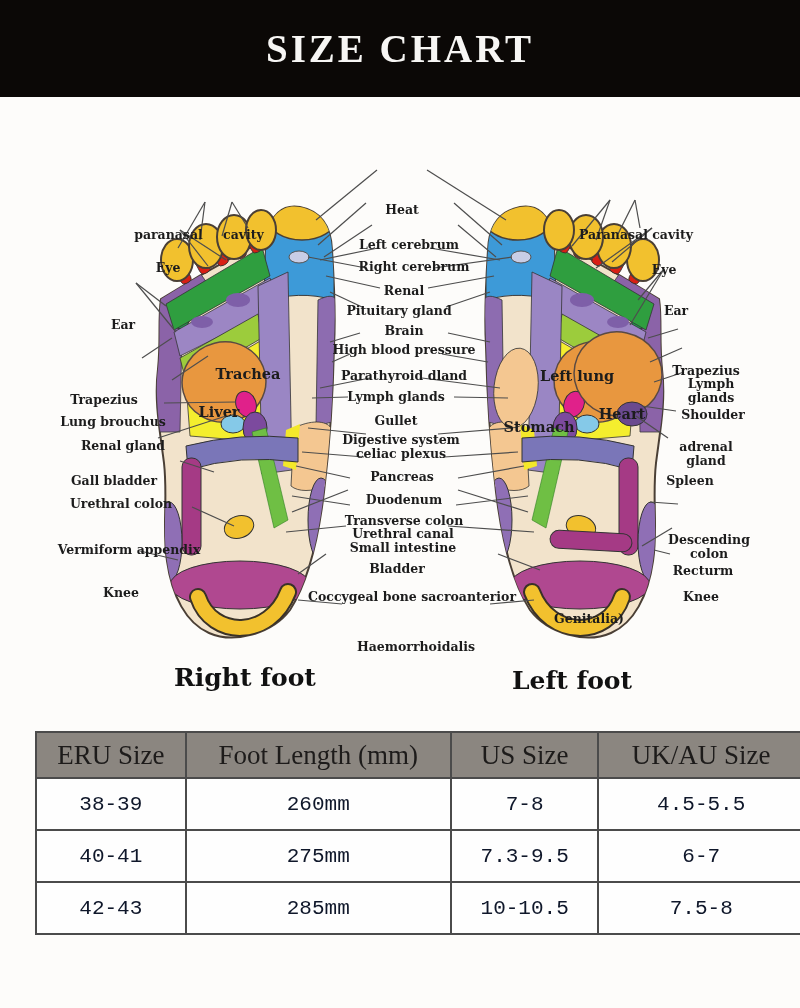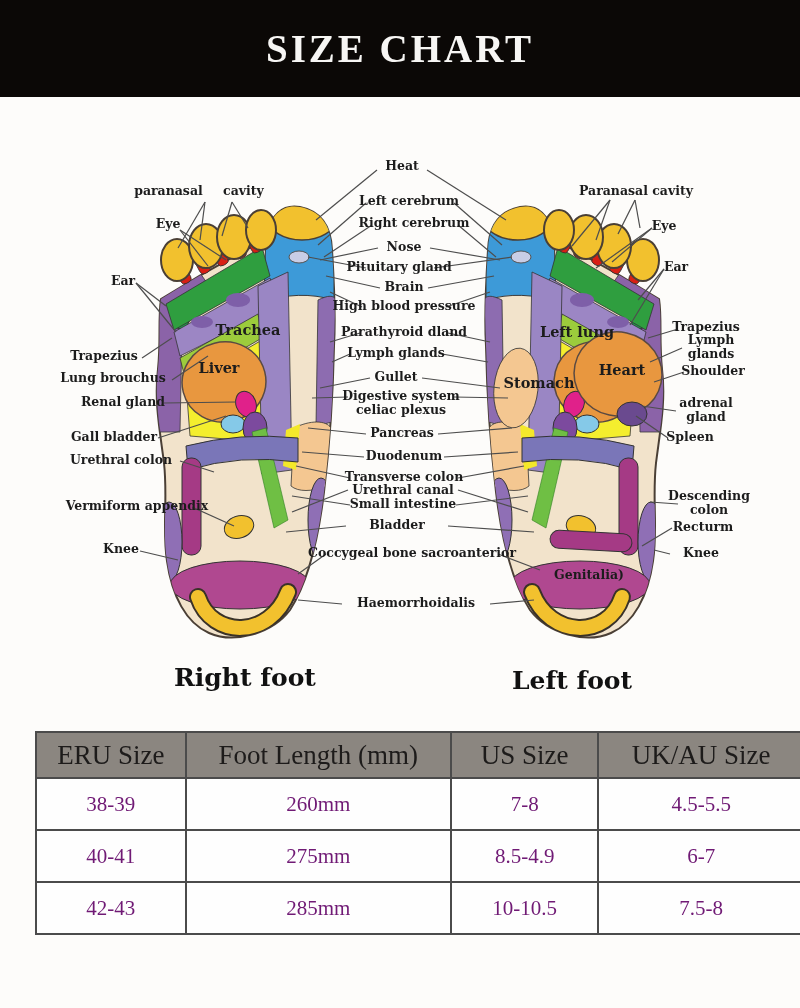--- a/index.html
+++ b/index.html
@@ -7,32 +7,32 @@
         font-family:"Liberation Serif",serif;}
   
   #banner{position:absolute;left:0;top:0;width:800px;height:97px;background:#0b0806;
           display:flex;align-items:center;justify-content:center;}
   #banner .title{color:#f7f6f4;font-family:"Liberation Serif",serif;font-size:39px;
                  font-weight:600;letter-spacing:3px;}
   
   #diagram-svg{position:absolute;left:0;top:0;width:800px;height:1008px;}
   .lbl{position:absolute;transform:translate(-50%,-50%);white-space:pre-line;text-align:center;
        font-family:"DejaVu Serif",serif;font-weight:bold;font-size:12.5px;color:#1c1c1c;
-       line-height:1.12;}
+       line-height:1.12;margin-top:44px;}
   .lbl-in{font-size:14.5px;text-align:center;}
   .lbl-wide{word-spacing:16px;}
   .caption{position:absolute;transform:translate(-50%,-50%);font-family:"DejaVu Serif",serif;
            font-weight:bold;font-size:25px;color:#111;white-space:nowrap;}
   
   #size-table{position:absolute;left:18px;top:731px;width:770px;border-collapse:collapse;
               background:#fefefe;margin-left:17px;}
   #size-table th,#size-table td{border:2px solid #4b4b4b;text-align:center;vertical-align:middle;}
   #size-table th{background:#8b8680;color:#1d1b1a;font-family:"Liberation Serif",serif;
                  font-weight:400;font-size:27px;height:42px;}
-  #size-table td{font-family:Liberation Serif, serif;font-size:21px;color:#701a75;height:48px;}
+  #size-table td{font-family:Liberation Mono, monospace;font-size:21px;color:#0f172a;height:48px;}
   #size-table col.c1{width:150px}#size-table col.c2{width:266px}
   #size-table col.c3{width:148px}#size-table col.c4{width:206px}
 </style>
 </head>
 <body>
 
 <div id="page">
 
   <div id="banner">
     <div class="title">SIZE CHART</div>
@@ -174,21 +174,21 @@
       <line x1="668" y1="438" x2="636" y2="416"></line>
       <line x1="678" y1="504" x2="650" y2="502"></line>
       <line x1="672" y1="528" x2="642" y2="546"></line>
       <line x1="670" y1="554" x2="654" y2="550"></line>
     </g>
   </svg>
 
   <div class="lbl" style="left:402px;top:166px">Heat</div>
   <div class="lbl" style="left:409px;top:201px">Left cerebrum</div>
   <div class="lbl" style="left:414px;top:223px">Right cerebrum</div>
-  <div class="lbl" style="left:404px;top:247px">Nose</div>
+  <div class="lbl" style="left:404px;top:247px">Renal</div>
   <div class="lbl" style="left:399px;top:267px">Pituitary gland</div>
   <div class="lbl" style="left:404px;top:287px">Brain</div>
   <div class="lbl" style="left:404px;top:306px">High blood pressure</div>
   <div class="lbl" style="left:404px;top:332px">Parathyroid dland</div>
   <div class="lbl" style="left:396px;top:353px">Lymph glands</div>
   <div class="lbl" style="left:396px;top:377px">Gullet</div>
   <div class="lbl" style="left:401px;top:403px">Digestive system
 celiac plexus</div>
   <div class="lbl" style="left:402px;top:433px">Pancreas</div>
   <div class="lbl" style="left:404px;top:456px">Duodenum</div>
@@ -200,21 +200,21 @@
   <div class="lbl" style="left:416px;top:603px">Haemorrhoidalis</div>
 
   <div class="lbl lbl-wide" style="left:199px;top:191px">paranasal cavity</div>
   <div class="lbl" style="left:168px;top:224px">Eye</div>
   <div class="lbl" style="left:123px;top:281px">Ear</div>
   <div class="lbl" style="left:104px;top:356px">Trapezius</div>
   <div class="lbl" style="left:113px;top:378px">Lung brouchus</div>
   <div class="lbl" style="left:123px;top:402px">Renal gland</div>
   <div class="lbl" style="left:114px;top:437px">Gall bladder</div>
   <div class="lbl" style="left:121px;top:460px">Urethral colon</div>
-  <div class="lbl" style="left:137px;top:506px">Vermiform appendix</div>
+  <div class="lbl" style="left:129px;top:506px">Vermiform appendix</div>
   <div class="lbl" style="left:121px;top:549px">Knee</div>
 
   <div class="lbl" style="left:636px;top:191px">Paranasal cavity</div>
   <div class="lbl" style="left:664px;top:226px">Eye</div>
   <div class="lbl" style="left:676px;top:267px">Ear</div>
   <div class="lbl" style="left:706px;top:327px">Trapezius</div>
   <div class="lbl" style="left:711px;top:347px">Lymph glands</div>
   <div class="lbl" style="left:713px;top:371px">Shoulder</div>
   <div class="lbl" style="left:706px;top:410px">adrenal gland</div>
   <div class="lbl" style="left:690px;top:437px">Spleen</div>
@@ -250,21 +250,21 @@
     <tbody>
       <tr>
         <td>38-39</td>
         <td>260mm</td>
         <td>7-8</td>
         <td>4.5-5.5</td>
       </tr>
       <tr>
         <td>40-41</td>
         <td>275mm</td>
-        <td>8.5-4.9</td>
+        <td>7.3-9.5</td>
         <td>6-7</td>
       </tr>
       <tr>
         <td>42-43</td>
         <td>285mm</td>
         <td>10-10.5</td>
         <td>7.5-8</td>
       </tr>
     </tbody>
   </table>

